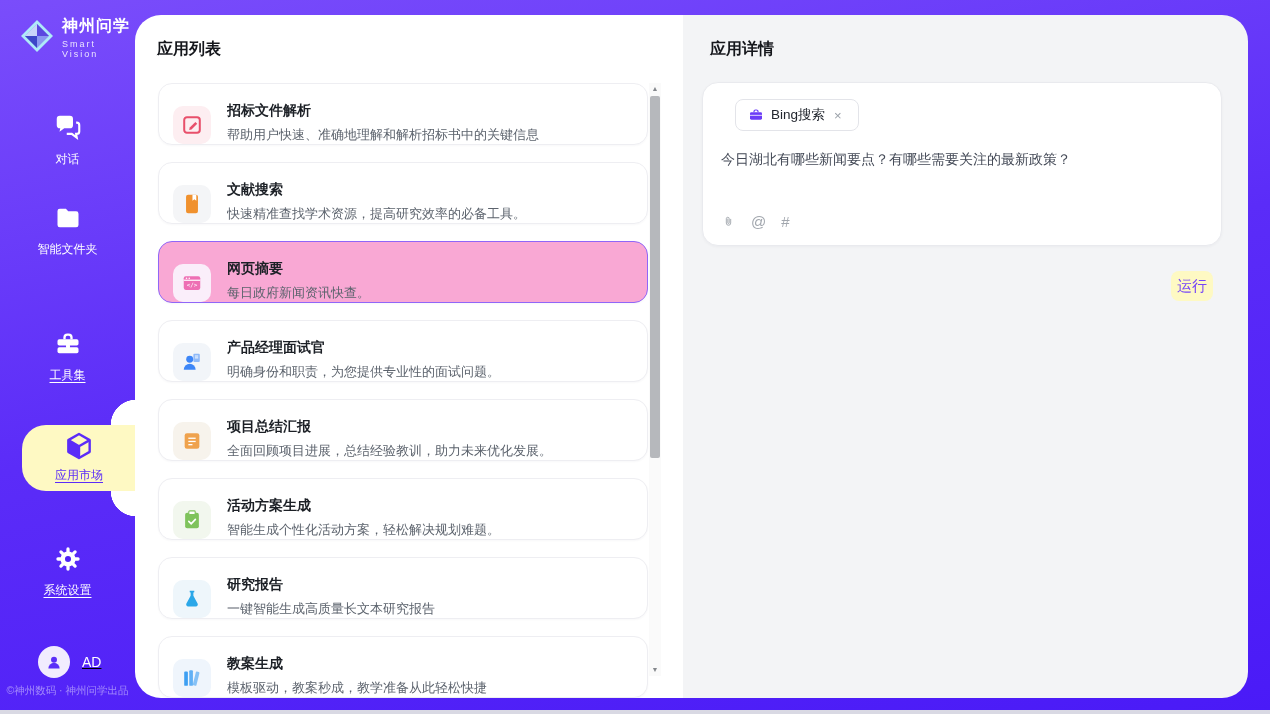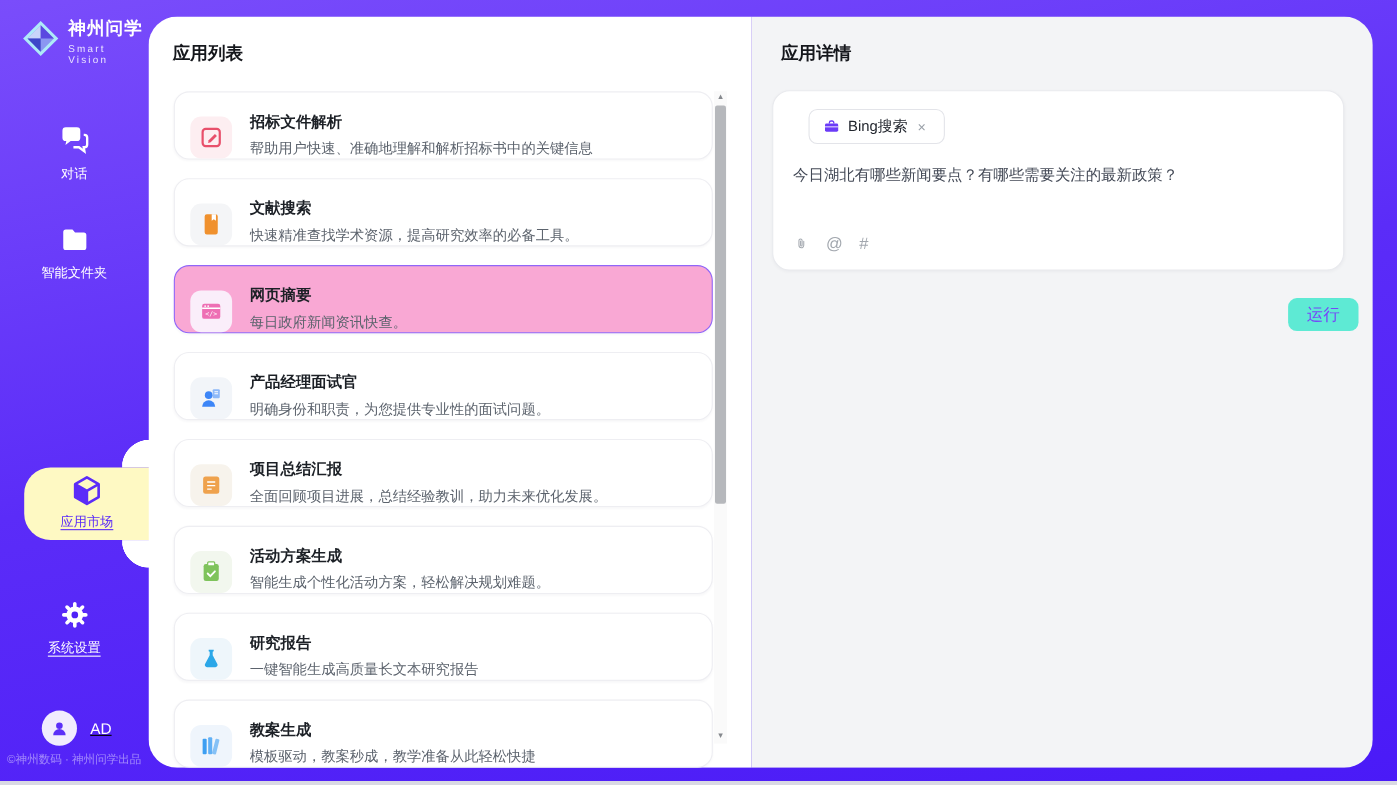--- a/index.html
+++ b/index.html
@@ -72,21 +72,21 @@
   
   .detail-card { position:absolute; left:19px; top:67px; width:520px; height:164px; background:#fff;
     border:1px solid #e9eaee; border-radius:16px; box-shadow:0 1px 3px rgba(30,30,60,.04); }
   .tag-pill { position:absolute; left:16px; top:16px; height:32px; display:inline-flex; align-items:center; gap:7px;
     padding:0 16px 0 12px; border:1px solid #e3e4e9; border-radius:8px; background:#fff; cursor:pointer;margin-left:16px; }
   .tag-pill .tag-label { font-size:13.5px; color:#22262e; }
   .tag-remove { font-size:13px; color:#9aa0a8; margin-left:2px; cursor:pointer; }
   .prompt-text { position:absolute; left:18px; top:68px; width:480px; font-size:14px; color:#434956; cursor:text; }
   .input-toolbar { position:absolute; left:18px; top:130px; display:flex; align-items:center; gap:15px; color:#a2a7ae; }
   .tb-icon { font-size:15px; cursor:pointer; display:flex; align-items:center; }
-  .run-button { position:absolute; left:488px; top:256px; width:64px; height:30px; background:#5eead4; color:#7647f8;
+  .run-button { position:absolute; left:488px; top:256px; width:42px; height:30px; background:#fef9c3; color:#7647f8;
     font-size:15px; border:none; border-radius:8px; cursor:pointer; font-family:inherit; }
 </style>
 </head>
 <body>
 
 <div class="sidebar">
   <div class="brand">
     <span>
       <svg width="34" height="34" viewBox="0 0 34 34">
         <polygon points="17,1 33,17 17,33 1,17" fill="#aeeaf8"></polygon>
@@ -114,20 +114,31 @@
 
   <div class="nav-item nav-folder">
     <span>
       <svg width="30" height="28" viewBox="0 0 24 24">
         <path fill="#fff" d="M3 6a2 2 0 012-2h5.2l2 2.3H19a2 2 0 012 2V18a2 2 0 01-2 2H5a2 2 0 01-2-2z"></path>
       </svg>
     </span>
     <span class="nav-label">智能文件夹</span>
   </div>
 
+  <div class="nav-item nav-tools">
+    <span>
+      <svg width="30" height="28" viewBox="0 0 24 24">
+        <path fill="none" stroke="#fff" stroke-width="2" d="M9 8V6.5A2.5 2.5 0 0111.5 4h1A2.5 2.5 0 0115 6.5V8"></path>
+        <rect x="3" y="8" width="18" height="5.2" rx="1.5" fill="#fff"></rect>
+        <rect x="3" y="14.8" width="18" height="5.2" rx="1.5" fill="#fff"></rect>
+        <rect x="10.3" y="12.2" width="3.4" height="3.4" rx="0.8" fill="#fff"></rect>
+      </svg>
+    </span>
+    <span class="nav-label u">工具集</span>
+  </div>
 
   <div class="corner corner-top"></div>
   <div class="nav-active" style="color:#5b2cf8;">
     <span>
       <svg width="32" height="32" viewBox="0 0 24 24">
         <path fill="currentColor" d="M4 7.6l8 4.6V21l-8-4.6z"></path>
         <path fill="none" stroke="currentColor" stroke-width="1.8" stroke-linejoin="round" d="M12 3l8 4.6v8.8L12 21l-8-4.6V7.6z"></path>
         <path fill="none" stroke="currentColor" stroke-width="1.8" stroke-linejoin="round" d="M4 7.6l8 4.6 8-4.6M12 12.2V21"></path>
       </svg>
     </span>

